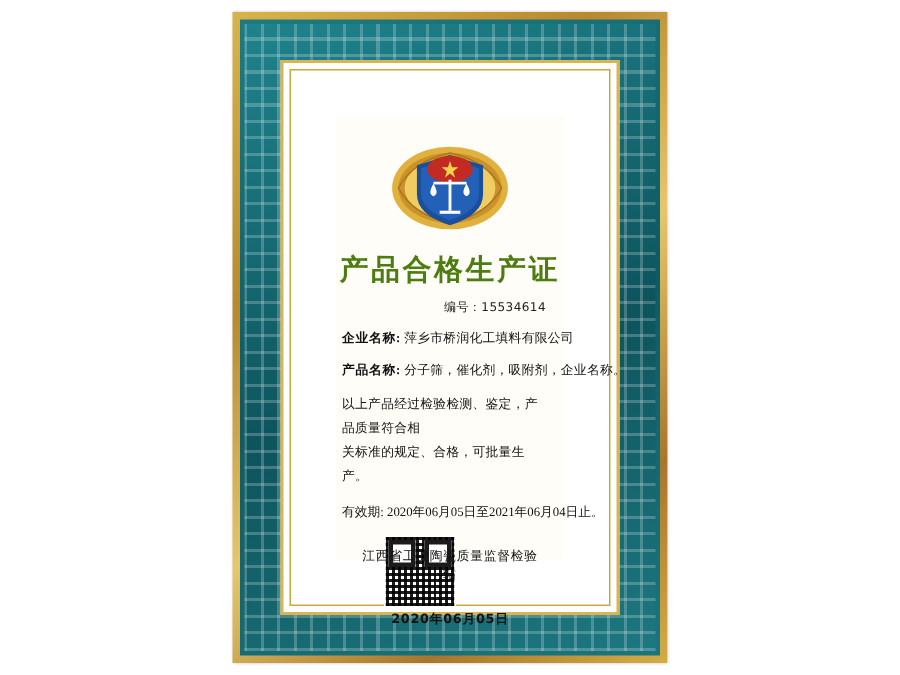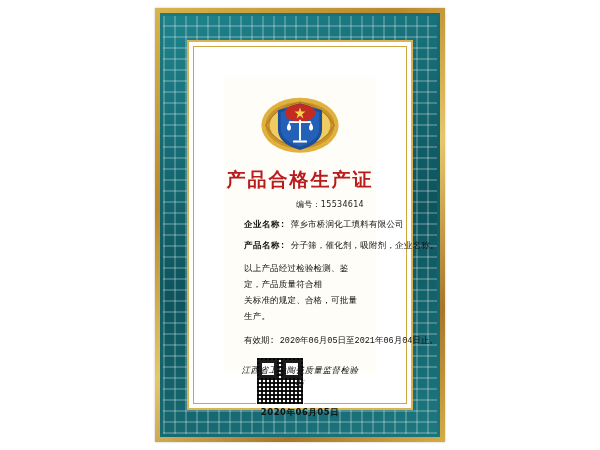--- a/index.html
+++ b/index.html
@@ -97,39 +97,39 @@
   .title {
     position: absolute;
     left: 0;
     right: 0;
     top: 90px;
     text-align: center;
     font-family: "DejaVu Sans", sans-serif;
     font-size: 19px;
     font-weight: bold;
     letter-spacing: 2px;
-    color: #b91c1c;
+    color: #4d7c0f;
   }
 
   .serial {
     position: absolute;
     right: 12px;
     top: 122px;
     font-family: "DejaVu Sans", sans-serif;
     font-size: 8px;
     color: #222;
     letter-spacing: 0.3px;
   }
 
   .body {
     position: absolute;
-    left: 20px;
+    left: 4px;
     right: 12px;
     top: 140px;
-    font-family: Liberation Mono, monospace;
+    font-family: Liberation Serif, serif;
     font-size: 8.5px;
     line-height: 17px;
     color: #111;
   }
 
   .row {
     margin-bottom: 4px;
     white-space: nowrap;
   }
 
@@ -190,21 +190,20 @@
     position: absolute;
     right: 2px;
     top: 8px;
     text-align: center;
     font-family: "DejaVu Sans", sans-serif;
     color: #111;
   }
   .issuer-name {
     font-size: 8.5px;
     letter-spacing: 0.5px;
-    font-style: italic;
   }
   .issuer-date {
     margin-top: 18px;
     font-size: 8.5px;
     letter-spacing: 0.5px;
     font-weight: bold;
   }
 </style>
 </head>
 <body>

